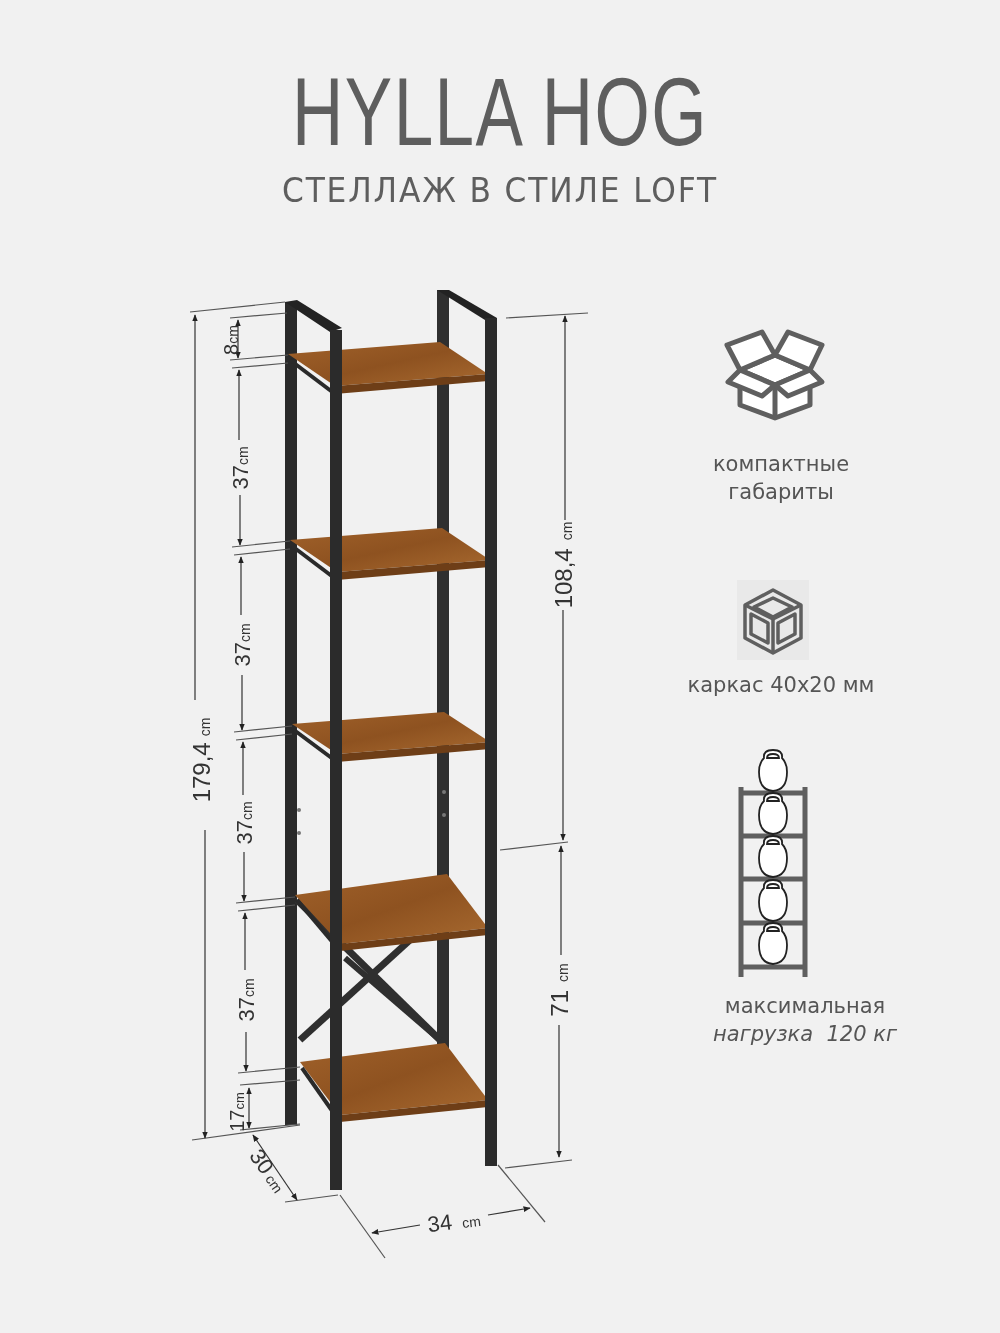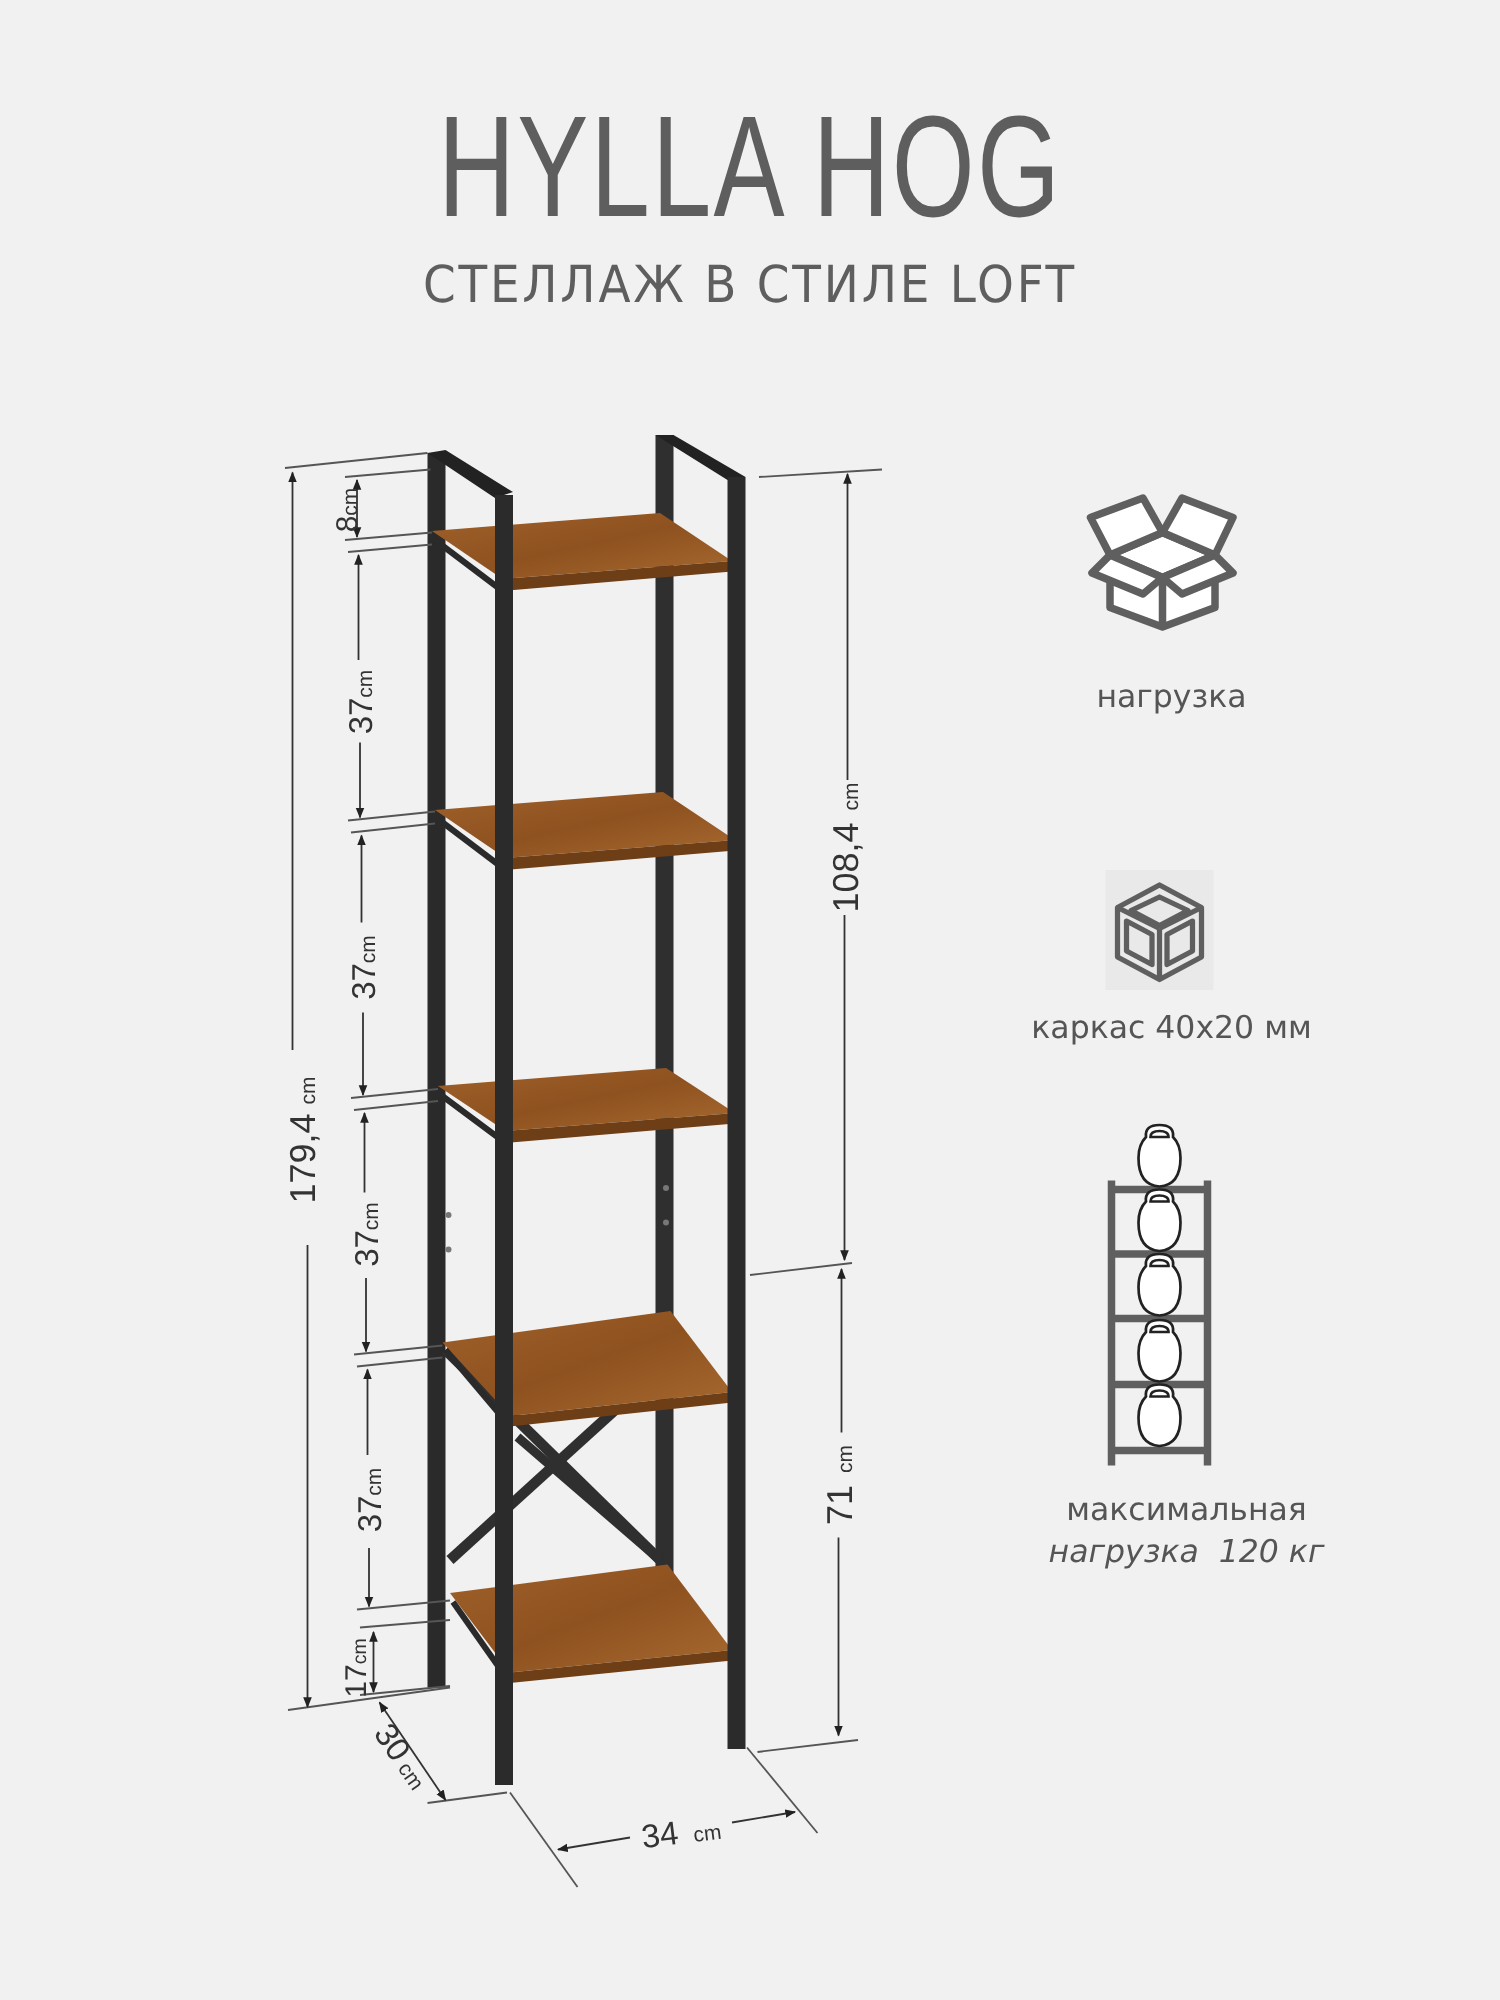--- a/index.html
+++ b/index.html
@@ -242,21 +242,22 @@
         </g>
       <g transform="translate(773,945)">
           <path d="M-9,-14 Q-10,-22 0,-22 Q10,-22 9,-14 Q14,-9 14,0 Q14,18 0,19 Q-14,18 -14,0 Q-14,-9 -9,-14 Z"></path>
           <path d="M-6,-14 Q-6,-18 0,-18 Q6,-18 6,-14 Z"></path>
         </g>
     </g>
   </g>
 </svg>
 
 <div class="feature" style="left:651px; top:450px;">
-  <span class="line">нагрузка</span>
+  <span class="line">компактные</span>
+  <span class="line">габариты</span>
 </div>
 <div class="feature" style="left:651px; top:671px;">
   <span class="line">каркас 40х20 мм</span>
 </div>
-<div class="feature" style="left:661px; top:992px;">
+<div class="feature" style="left:675px; top:992px;">
   <span class="line">максимальная</span>
   <span class="line" style="white-space:pre;font-style:italic;">нагрузка  120 кг</span>
 </div>
 
 </body></html>

